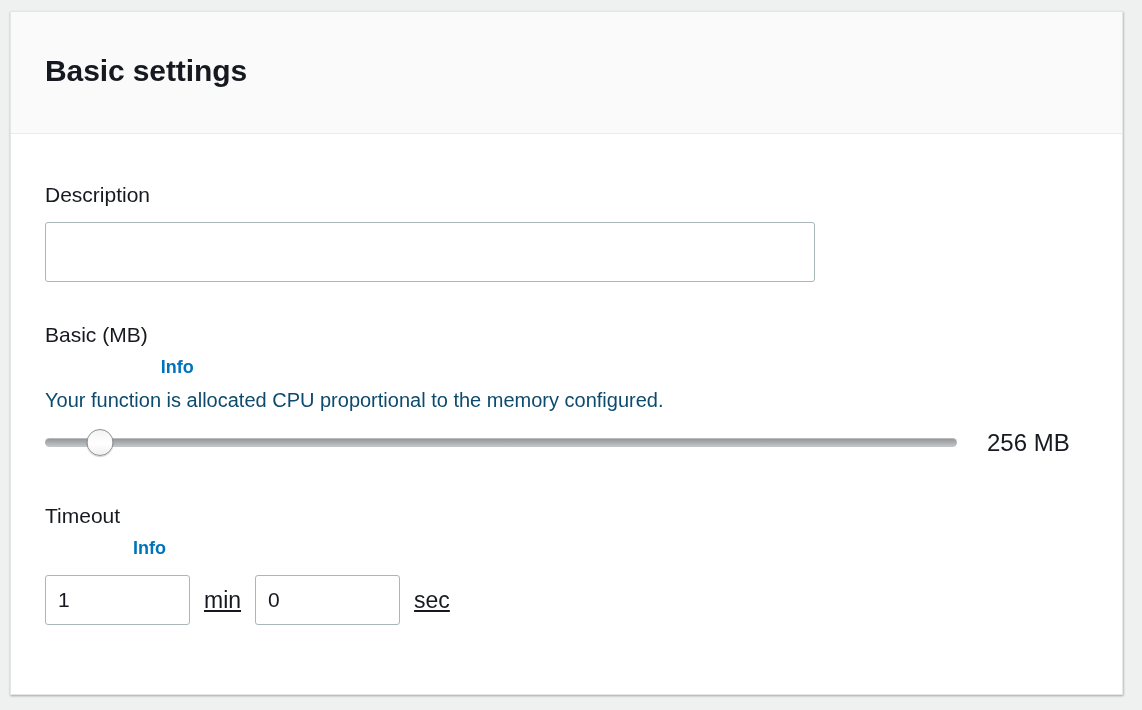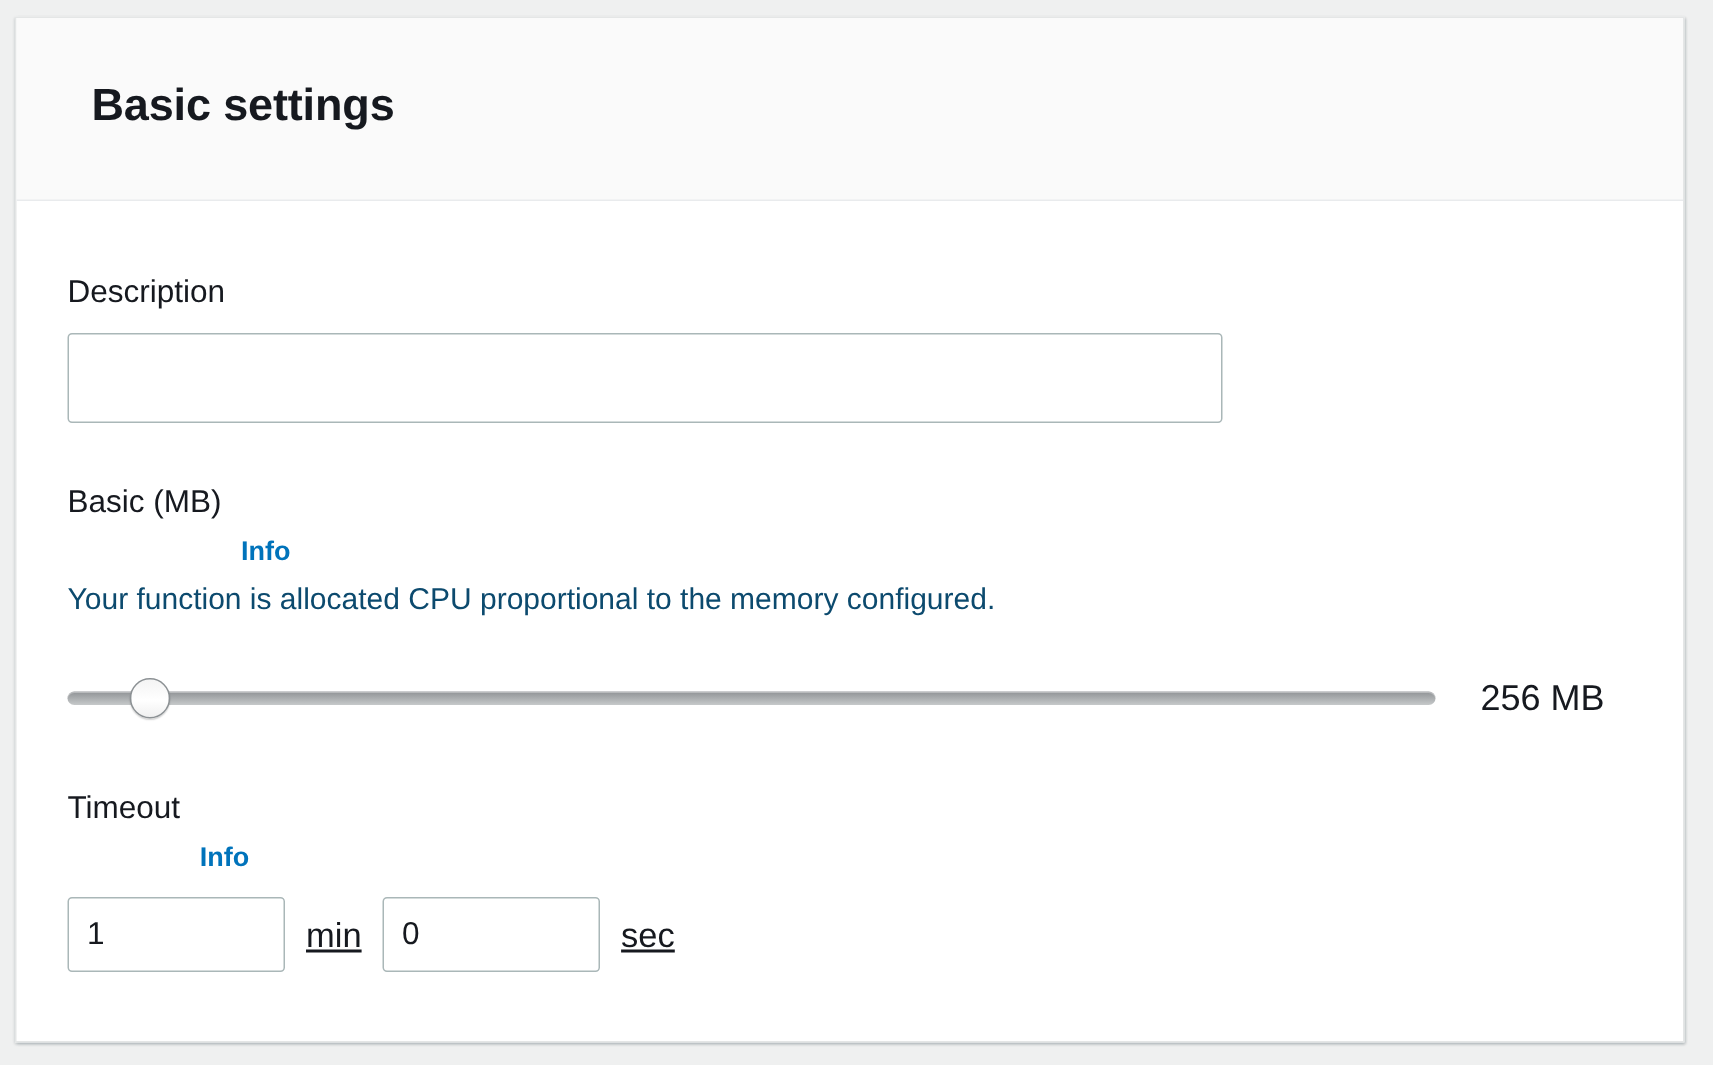--- a/index.html
+++ b/index.html
@@ -35,21 +35,21 @@
     display: flex;
     align-items: center;
     padding: 0 34px;
   }
 
   .panel-title {
     font-size: 30px;
     font-weight: bold;
     color: #16191f;
     letter-spacing: -0.1px;
-    margin: 16px;
+    margin: 0;
     padding-bottom: 4px;
   }
 
   .panel-body {
     padding: 48px 34px 0 34px;
   }
 
   .field-label {
     font-size: 21px;
     color: #16191f;
@@ -93,21 +93,21 @@
     padding: 0 12px;
   }
 
   .memory-group {
     margin-top: 40px;
   }
 
   .slider-row {
     display: flex;
     align-items: center;
-    margin-top: 39px;
+    margin-top: 16px;
   }
 
   .slider-wrap {
     position: relative;
     width: 912px;
     height: 26px;
     display: flex;
     align-items: center;
     cursor: pointer;
   }

